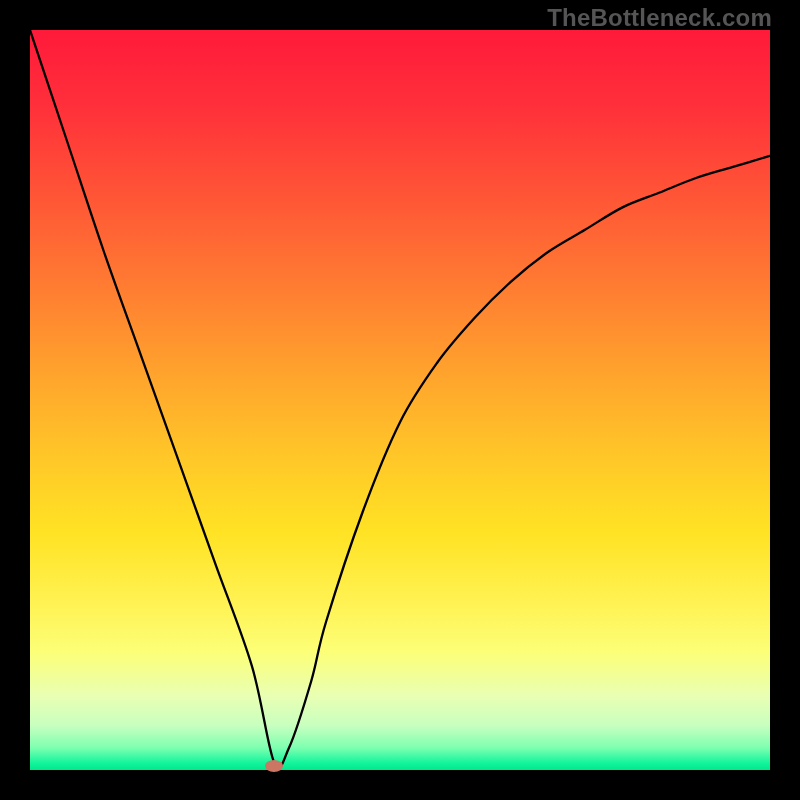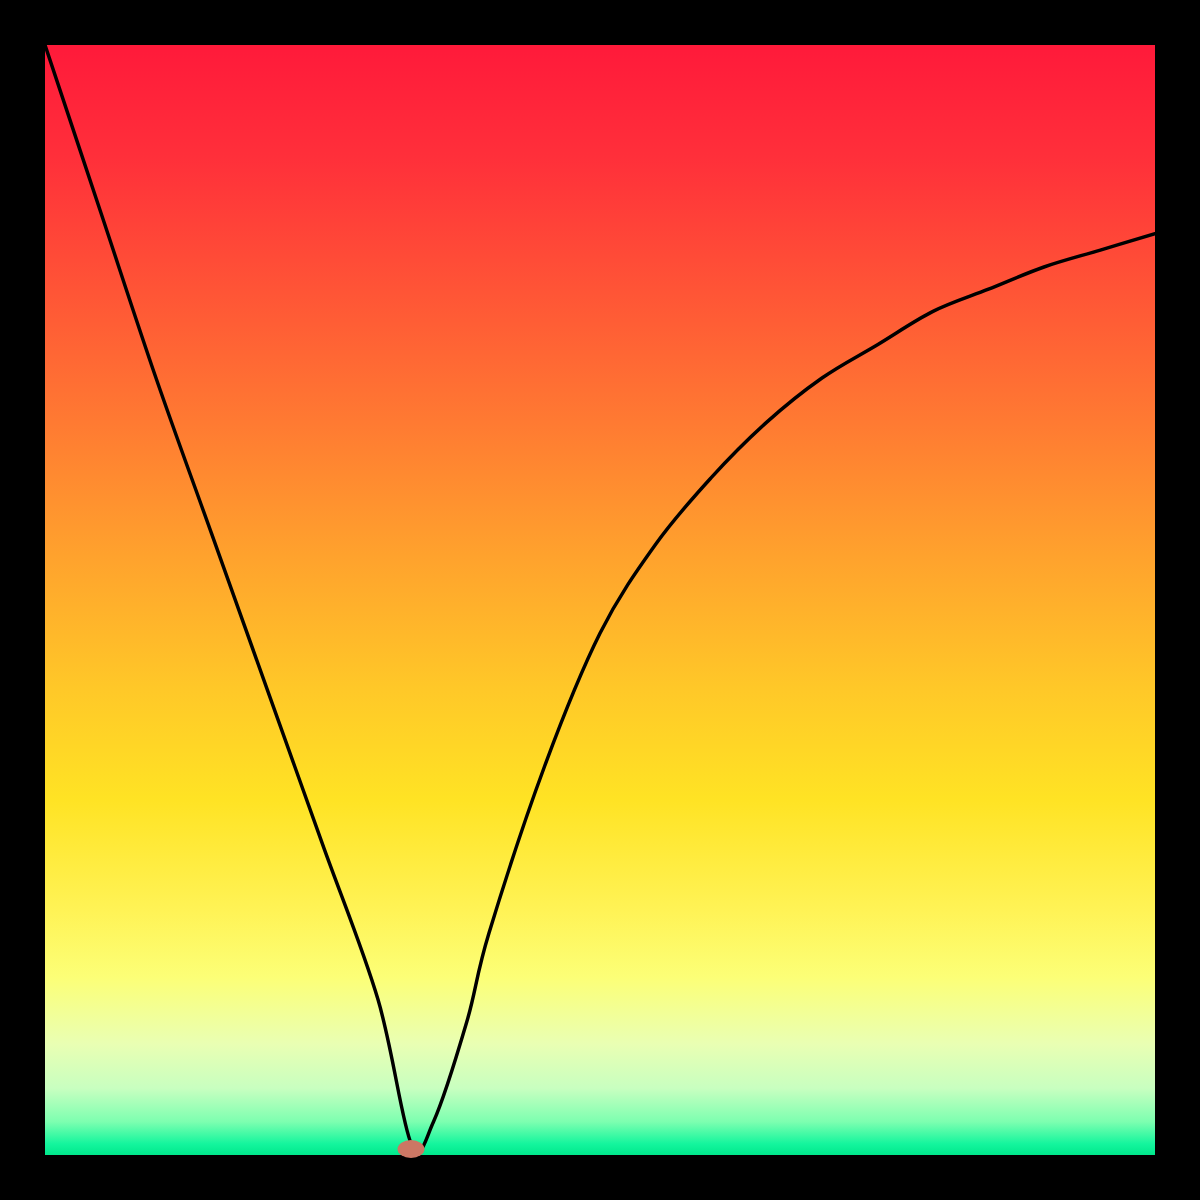--- a/index.html
+++ b/index.html
@@ -68,20 +68,21 @@
     background: #cc7764;
     border-radius: 50%;
     transform: translate(-50%, -50%);
   }
 </style>
 </head>
 <body>
 
 <div class="outer">
 
+  <div class="watermark">TheBottleneck.com</div>
 
   <div class="plot">
     <div class="gradient"></div>
 
     <svg class="curve" viewBox="0 0 740 740" preserveAspectRatio="none">
       <path d="M 0.00 0.00 C 6.17 18.50, 24.67 74.00, 37.00 111.00 C 49.33 148.00, 61.67 186.23, 74.00 222.00 C 86.33 257.77, 98.67 291.07, 111.00 325.60 C 123.33 360.13, 135.67 394.67, 148.00 429.20 C 160.33 463.73, 172.67 498.27, 185.00 532.80 C 197.33 567.33, 212.13 603.10, 222.00 636.40 C 231.87 669.70, 238.03 719.03, 244.20 732.60 C 250.37 746.17, 252.83 731.37, 259.00 717.80 C 265.17 704.23, 275.03 672.17, 281.20 651.20 C 287.37 630.23, 287.37 620.37, 296.00 592.00 C 304.63 563.63, 320.67 514.30, 333.00 481.00 C 345.33 447.70, 357.67 416.87, 370.00 392.20 C 382.33 367.53, 394.67 350.27, 407.00 333.00 C 419.33 315.73, 431.67 302.17, 444.00 288.60 C 456.33 275.03, 468.67 262.70, 481.00 251.60 C 493.33 240.50, 505.67 230.63, 518.00 222.00 C 530.33 213.37, 542.67 207.20, 555.00 199.80 C 567.33 192.40, 579.67 183.77, 592.00 177.60 C 604.33 171.43, 616.67 167.73, 629.00 162.80 C 641.33 157.87, 653.67 152.32, 666.00 148.00 C 678.33 143.68, 690.67 140.60, 703.00 136.90 C 715.33 133.20, 733.83 127.65, 740.00 125.80"></path>
     </svg>
 
     <div class="marker" style="left: 244px; top: 736px;"></div>
   </div>

